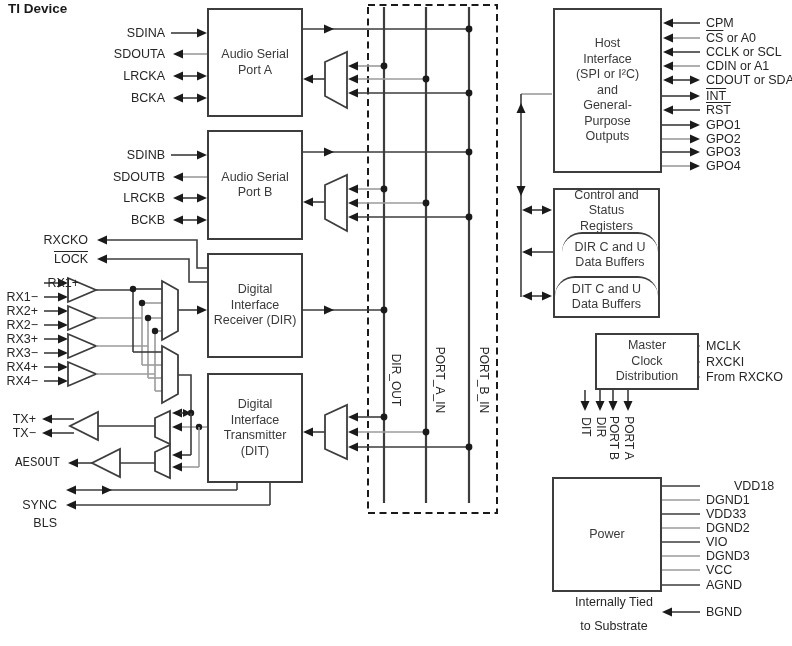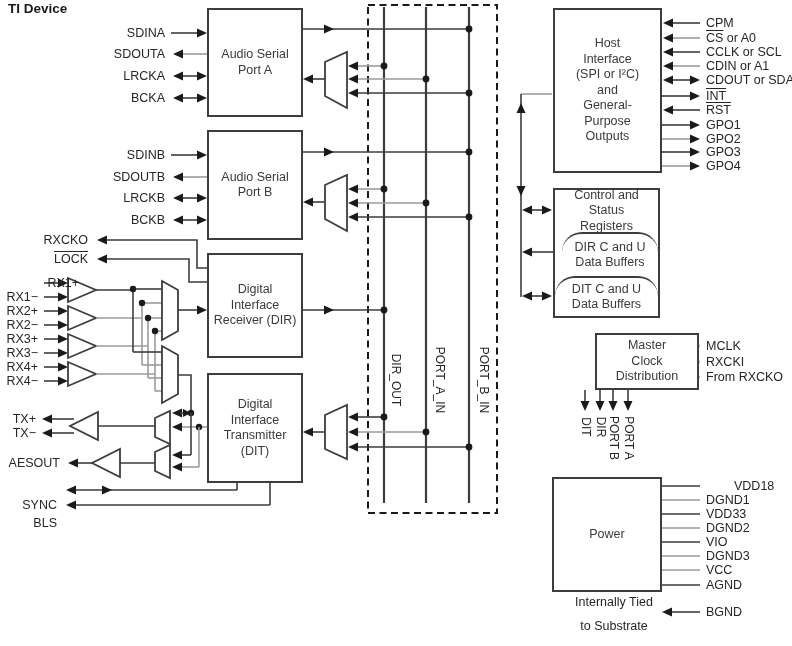--- a/index.html
+++ b/index.html
@@ -398,21 +398,21 @@
   <div class="lbl r" style="left:16px;top:275px;width:38px;padding-left:25px;">RX1+</div>
   <div class="lbl r" style="left:0px;top:289px;width:38px;">RX1−</div>
   <div class="lbl r" style="left:0px;top:303px;width:38px;">RX2+</div>
   <div class="lbl r" style="left:0px;top:317px;width:38px;">RX2−</div>
   <div class="lbl r" style="left:0px;top:331px;width:38px;">RX3+</div>
   <div class="lbl r" style="left:0px;top:345px;width:38px;">RX3−</div>
   <div class="lbl r" style="left:0px;top:359px;width:38px;">RX4+</div>
   <div class="lbl r" style="left:0px;top:373px;width:38px;">RX4−</div>
   <div class="lbl r" style="left:0px;top:411px;width:36px;">TX+</div>
   <div class="lbl r" style="left:0px;top:425px;width:36px;">TX−</div>
-  <div class="lbl r" style="left:0px;top:455px;width:60px;">AESOUT</div>
+  <div class="lbl r" style="left:0px;top:455px;width:60px;font-family:Liberation Mono, monospace;">AESOUT</div>
   <div class="lbl r" style="left:17px;top:482px;width:40px;margin-top:33px;">BLS</div>
   <div class="lbl r" style="left:17px;top:497px;width:40px;">SYNC</div>
 
   <div class="vlbl" style="left:396px;top:380px;">DIR_OUT</div>
   <div class="vlbl" style="left:440px;top:380px;">PORT_A_IN</div>
   <div class="vlbl" style="left:484px;top:380px;">PORT_B_IN</div>
 
   <div class="lbl l" style="left:706px;top:15px;width:86px;">CPM</div>
   <div class="lbl l" style="left:706px;top:30px;width:86px;"><span class="ov">CS</span><span> or A0</span></div>
   <div class="lbl l" style="left:706px;top:44px;width:86px;">CCLK or SCL</div>

